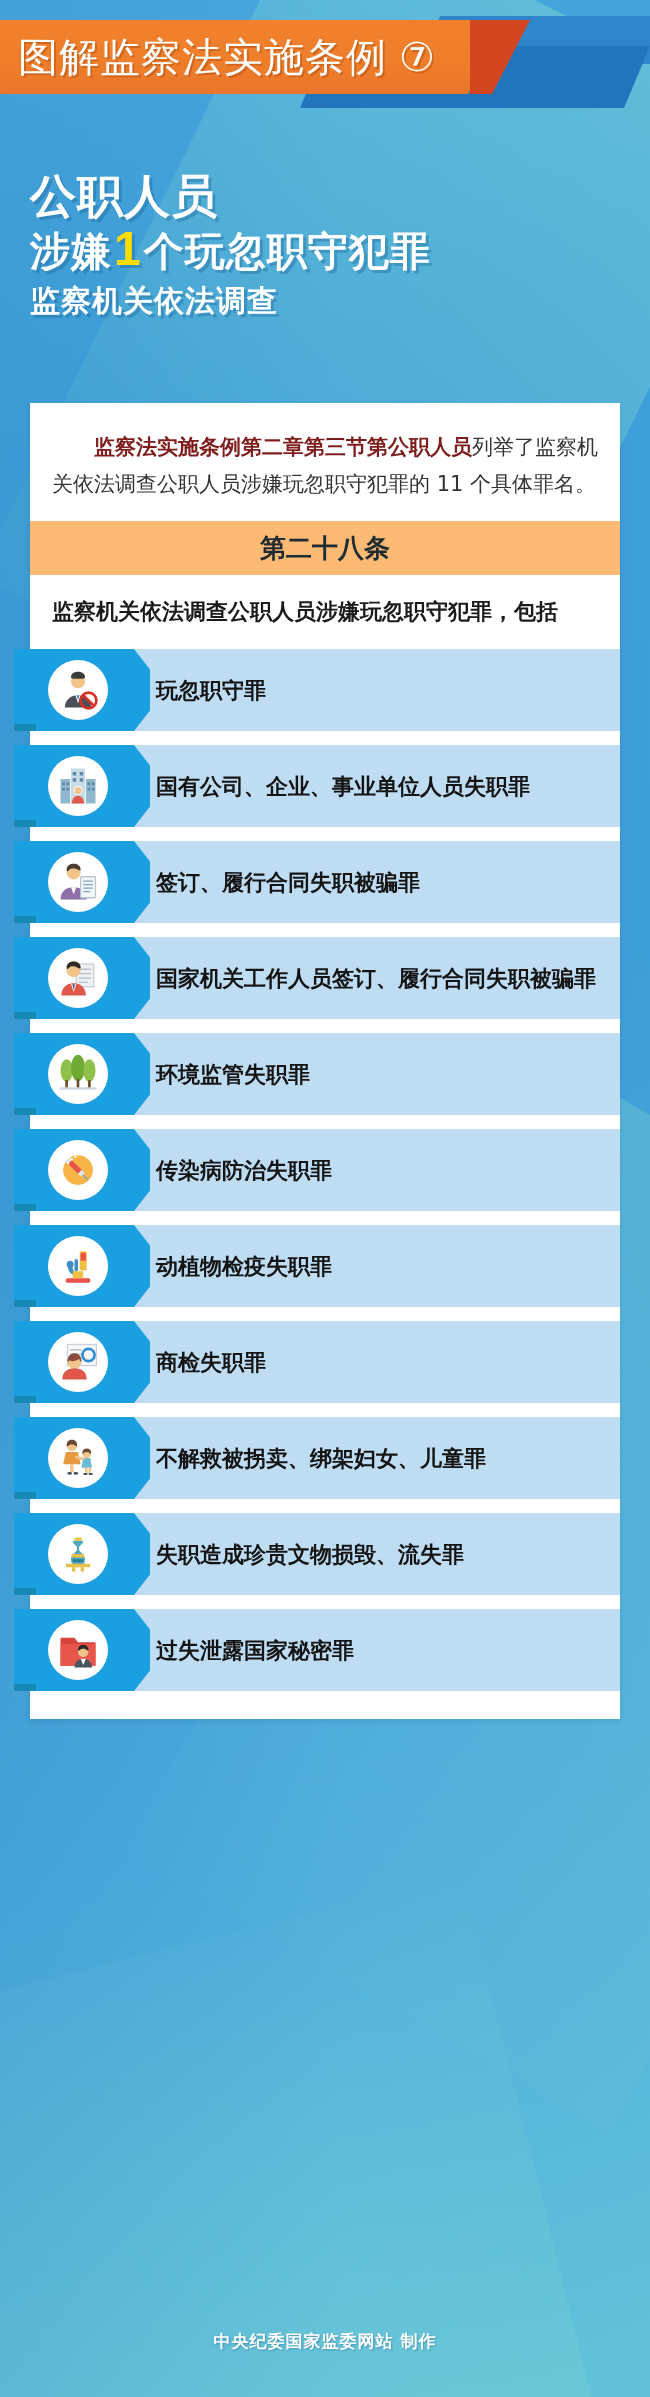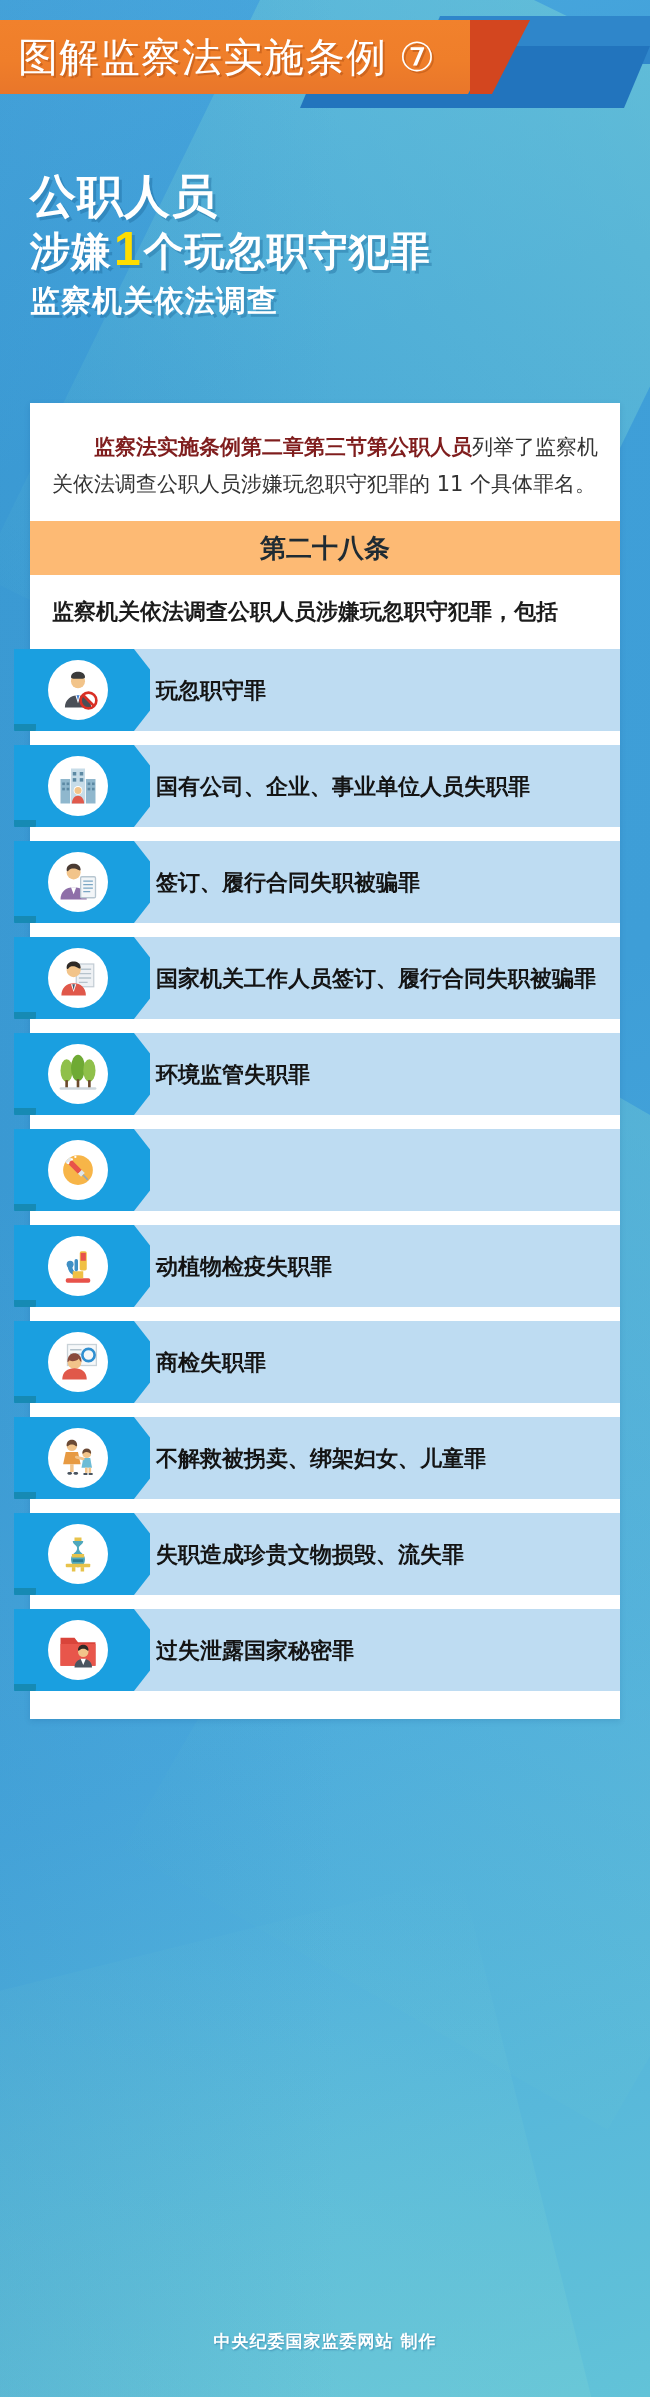--- a/index.html
+++ b/index.html
@@ -394,20 +394,21 @@
                   <rect x="23" y="32" width="2" height="8" fill="#9aa6ad"></rect>
                 </g>
                 <g fill="#ffffff">
                   <circle cx="13" cy="16" r="1.3"></circle>
                   <circle cx="17" cy="12" r="1.3"></circle>
                   <circle cx="21" cy="9" r="1.3"></circle>
                 </g>
               </svg>
             </div>
           </div>
+          <div class="row-text">传染病防治失职罪</div>
         </div>
         <div class="row">
           <div class="row-bar"></div>
           <div class="row-tab">
             <div class="icon-circle">
               <svg viewBox="0 0 48 48">
                 <rect x="26" y="7" width="8" height="22" rx="2" fill="#f0c044"></rect>
                 <rect x="27" y="9" width="6" height="9" fill="#e8524a"></rect>
                 <path d="M18 34c-5-3-7-9-5-14l5 3c-1 3 0 6 3 8z" fill="#3f8fc4"></path>
                 <circle cx="15" cy="22" r="4" fill="#3f8fc4"></circle>

